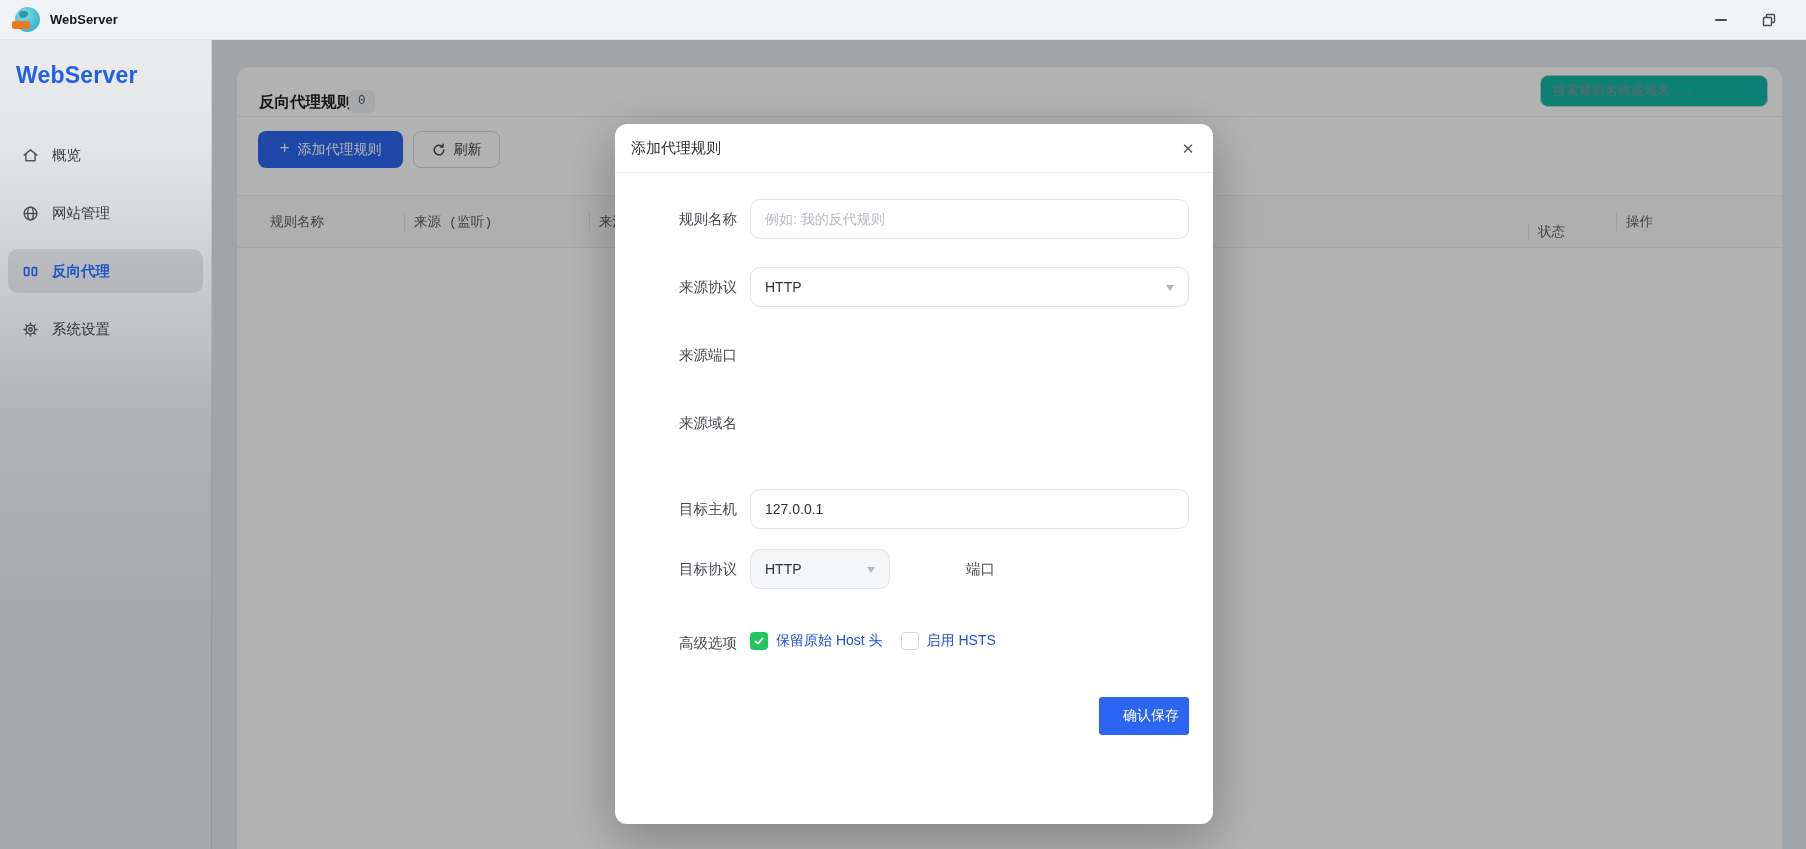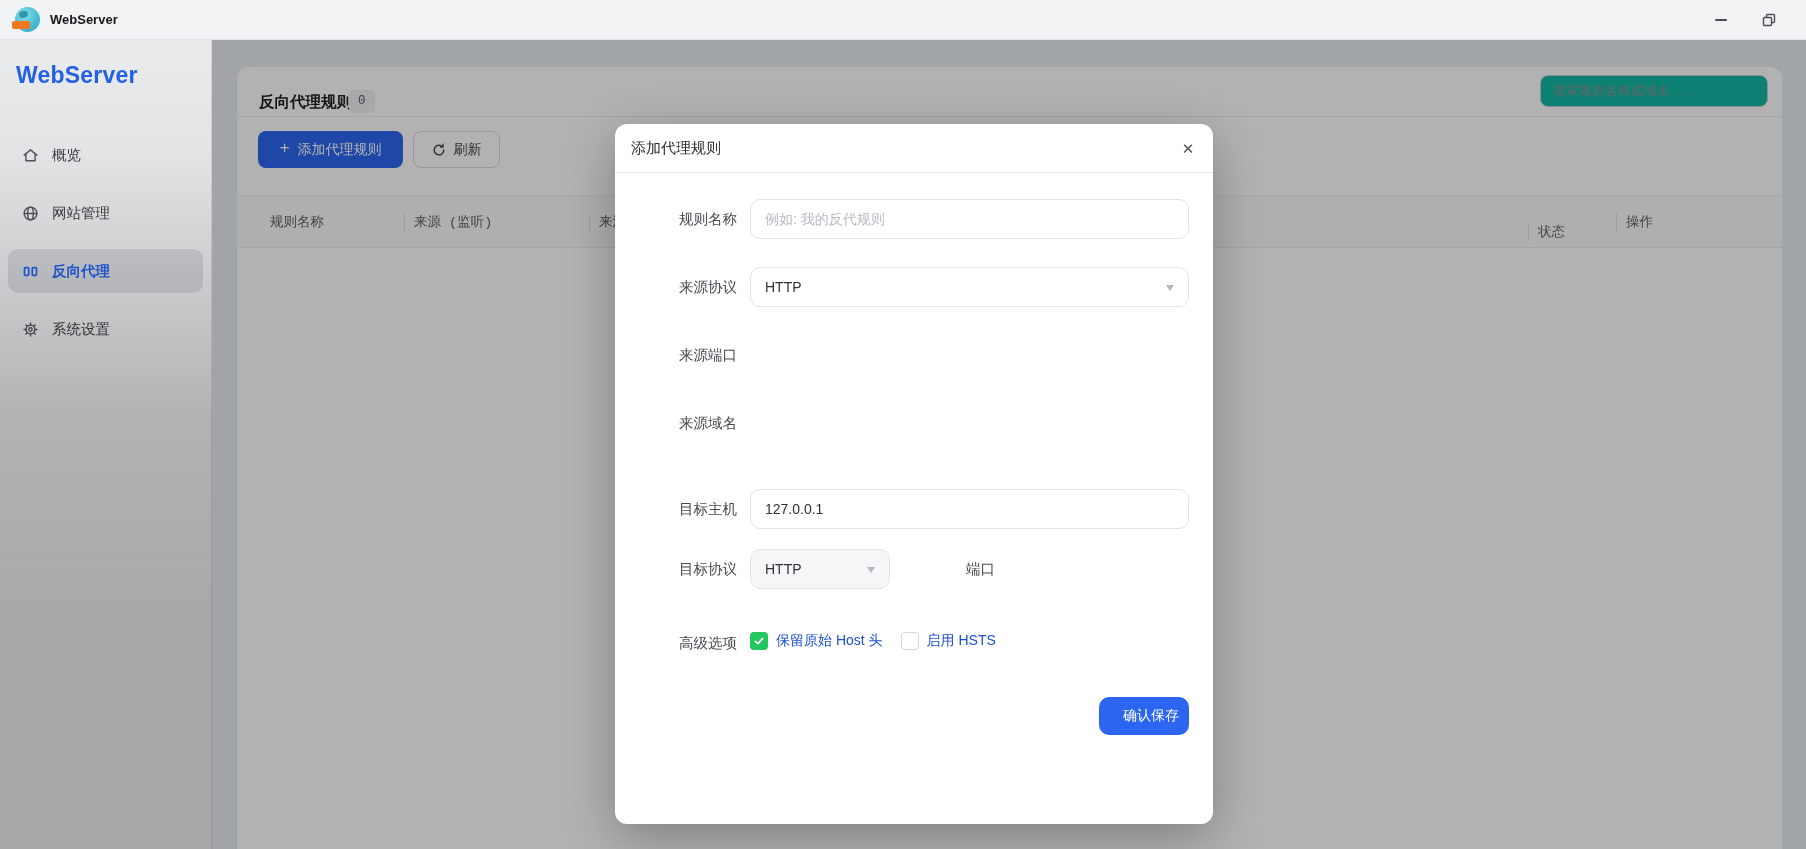--- a/index.html
+++ b/index.html
@@ -93,21 +93,21 @@
   .fhint{position:absolute;left:135px;top:327px;font-size:12.5px;color:#9ba0a7;}
   .adv{position:absolute;top:508px;left:0;right:0;height:22px;}
   .adv .flabel{height:22px;line-height:22px;}
   .adv-opts{position:absolute;left:135px;top:0;height:22px;display:flex;align-items:flex-start;font-size:14px;color:#1d4ed8;}
   .cb{width:18px;height:18px;border-radius:4px;box-sizing:border-box;margin-right:8px;flex:none;
       display:flex;align-items:center;justify-content:center;cursor:pointer;}
   .cb.on{background:var(--green,#22c55e);}
   .cb.off{background:#fff;border:1px solid #d3d6db;}
   .cb-label{margin-right:18px;cursor:default;}
   .btn-save{position:absolute;top:573px;right:24px;width:90px;height:38px;background:var(--accent,#2c66f0);
-            color:#fff;border:none;border-radius:10px;font-size:14px;cursor:pointer;font-family:inherit;padding-left:20px;}
+            color:#fff;border:none;border-radius:3px;font-size:14px;cursor:pointer;font-family:inherit;padding-left:20px;}
 </style>
 </head>
 <body>
 
 <div class="stage">
 
   <div class="titlebar">
     <div class="app-logo">
       <div class="land"></div>
       <div class="chip"></div>

